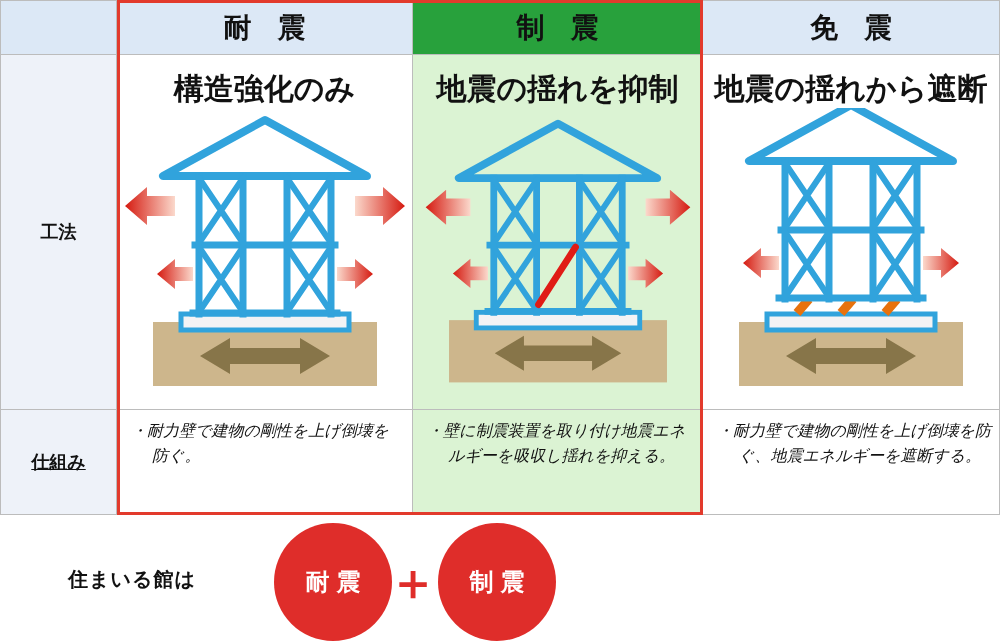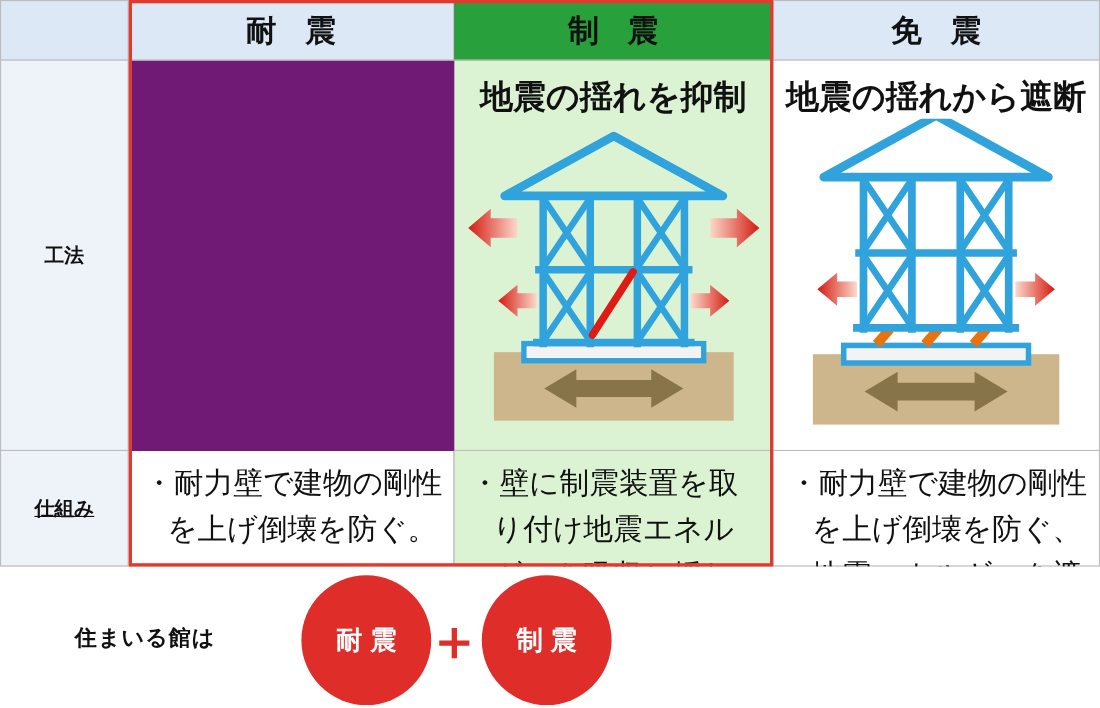--- a/index.html
+++ b/index.html
@@ -4,21 +4,21 @@
 <style>
   :root{
     --accent-red:#e23a2c; --header-green:#28a13c; --body-green:#dbf3d3;
     --header-blue:#dce8f6; --label-blue:#eef2f9; --house-blue:#31a3dc;
     --plate-gray:#f3f3f5; --ground-tan:#cdb68c; --ground-arrow-brown:#877549;
     --isolator-orange:#e8720c; --damper-red:#e01b15; --badge-red:#df2d2a;
     --border-gray:#bcbcbc;
   }
   html,body{margin:0;padding:0;background:#fff;}
   .stage{
-    position:relative;width:1000px;height:644px;background:#701a75;overflow:hidden;
+    position:relative;width:1000px;height:644px;background:#ec4899;overflow:hidden;
     font-family:"Liberation Sans","DejaVu Sans",sans-serif;color:#111;
   }
   .cell{position:absolute;box-sizing:border-box;border-right:1px solid var(--border-gray);border-bottom:1px solid var(--border-gray);}
   .edge-left{border-left:1px solid var(--border-gray);}
   .edge-top{border-top:1px solid var(--border-gray);}
 
   
   .hdr{top:0;height:55px;display:flex;align-items:center;justify-content:center;
        font-weight:bold;font-size:28px;background:var(--header-blue);}
   .hdr span{letter-spacing:26px;margin-right:-26px;white-space:nowrap;}
@@ -34,21 +34,21 @@
   .r-method{top:55px;height:355px;}
   .r-mech{top:410px;height:105px;text-decoration:underline;}
 
   
   .method{top:55px;height:355px;background:#fff;text-align:center;}
   .method.green,.mech.green{background:var(--body-green);}
   .subtitle{margin-top:17px;font-weight:bold;font-size:30px;line-height:34px;white-space:nowrap;}
   .housesvg{display:block;margin:2px auto 0;}
 
   
-  .mech{top:410px;height:105px;background:#fff;font-size:27px;line-height:1.55;}
+  .mech{top:410px;height:105px;background:#fff;font-size:16px;line-height:1.55;font-style:italic;}
   .mech-text{display:block;padding:9px 8px 0 14px;text-indent:-21px;margin-left:21px;text-align:left;}
 
   
   .redbox{position:absolute;left:117px;top:0;width:586px;height:515px;
           border:3px solid var(--accent-red);box-sizing:border-box;pointer-events:none;z-index:6;}
 
   
   .footer{position:absolute;left:0;top:515px;width:1000px;height:129px;background:#fff;}
   .brand{position:absolute;left:68px;top:0;height:129px;display:flex;align-items:center;
          font-weight:bold;font-size:20px;letter-spacing:1px;}
@@ -97,20 +97,37 @@
     <span>免震</span>
   </div>
 
   <div class="cell rowlabel r-method edge-left">
     <span>工法</span>
   </div>
   <div class="cell rowlabel r-mech edge-left">
     <span>仕組み</span>
   </div>
 
+  <div class="cell method c1">
+    <div class="subtitle">構造強化のみ</div>
+    <svg class="housesvg" width="296" height="290" viewBox="0 0 296 290">
+      <rect class="ground" x="36" y="214" width="224" height="64"></rect>
+      <polygon class="garrow" points="83,248 113,230 113,240 183,240 183,230 213,248 183,266 183,256 113,256 113,266"></polygon>
+      <rect class="plate" x="64" y="206" width="168" height="16"></rect>
+      <g class="frame">
+        <path class="s8" d="M148,12 L46,68 H250 Z"></path>
+        <path class="s7" d="M82,68 V206 M126,68 V206 M170,68 V206 M214,68 V206 M78,137 H218 M76,205 H220"></path>
+        <path class="s6" d="M82,70 L126,135 M126,70 L82,135 M170,70 L214,135 M214,70 L170,135 M82,139 L126,204 M126,139 L82,204 M170,139 L214,204 M214,139 L170,204"></path>
+      </g>
+      <polygon fill="url(#gl)" points="8,98 30,79 30,88 58,88 58,108 30,108 30,117"></polygon>
+      <polygon fill="url(#gr)" points="288,98 266,79 266,88 238,88 238,108 266,108 266,117"></polygon>
+      <polygon fill="url(#gl)" points="40,166 58,151 58,159 76,159 76,173 58,173 58,181"></polygon>
+      <polygon fill="url(#gr)" points="256,166 238,151 238,159 220,159 220,173 238,173 238,181"></polygon>
+    </svg>
+  </div>
 
   <div class="cell method c2 green">
     <div class="subtitle">地震の揺れを抑制</div>
     <svg class="housesvg" width="288" height="290" viewBox="0 0 296 290">
       <rect class="ground" x="36" y="214" width="224" height="64"></rect>
       <polygon class="garrow" points="83,248 113,230 113,240 183,240 183,230 213,248 183,266 183,256 113,256 113,266"></polygon>
       <rect class="plate" x="64" y="206" width="168" height="16"></rect>
       <g class="frame">
         <path class="s8" d="M148,12 L46,68 H250 Z"></path>
         <path class="s7" d="M82,68 V206 M126,68 V206 M170,68 V206 M214,68 V206 M78,137 H218 M76,205 H220"></path>

